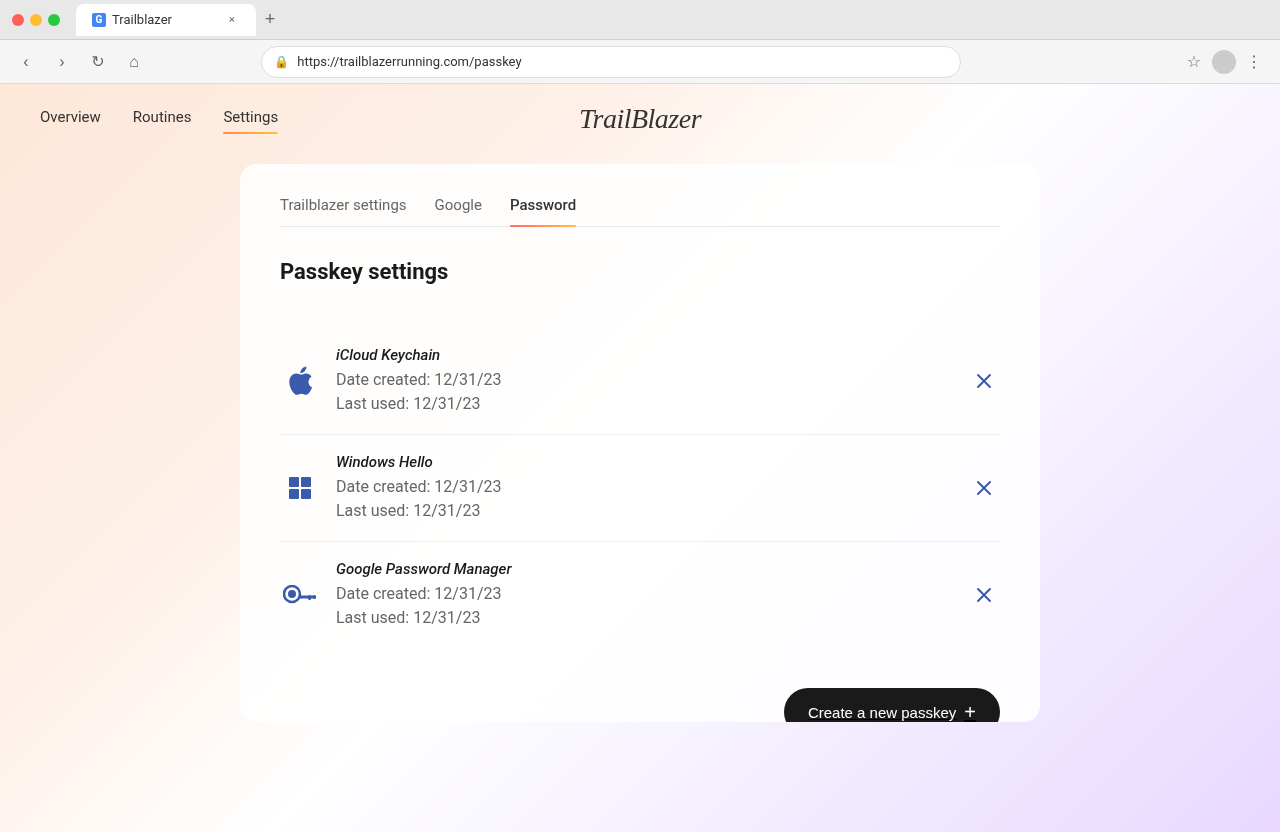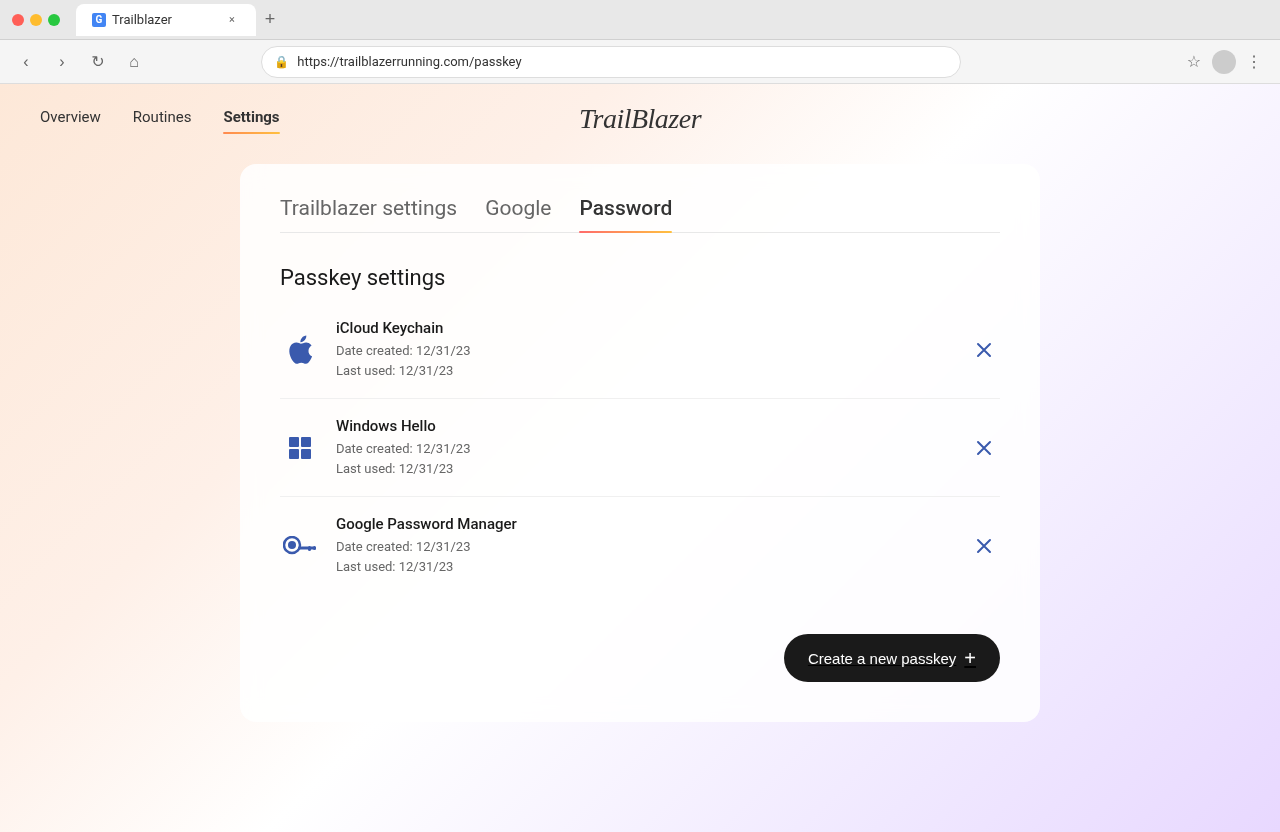--- a/index.html
+++ b/index.html
@@ -227,21 +227,20 @@
       font-size: 15px;
       color: #333;
       cursor: pointer;
       text-decoration: none;
       padding-bottom: 4px;
       position: relative;
     }
 
     .nav-link.active {
       color: #333;
-      font-weight: bold;
     }
 
     .nav-link.active::after {
       content: '';
       position: absolute;
       bottom: -4px;
       left: 0;
       right: 0;
       height: 2px;
       background: linear-gradient(to right, #ff8a50, #ffc040);
@@ -272,21 +271,21 @@
     }
 
     .settings-tabs {
       display: flex;
       gap: 28px;
       border-bottom: 1px solid #e8e8e8;
       margin-bottom: 32px;
     }
 
     .settings-tab {
-      font-size: 21px;
+      font-size: 15px;
       color: #666;
       cursor: pointer;
       padding-bottom: 12px;
       position: relative;
     }
 
     .settings-tab.active {
       color: #333;
       font-weight: 500;
     }
@@ -297,23 +296,23 @@
       bottom: -1px;
       left: 0;
       right: 0;
       height: 2px;
       background: linear-gradient(to right, #ff6b6b, #ffc040);
       border-radius: 1px;
     }
 
     .section-title {
       font-size: 22px;
-      font-weight: 400;
+      font-weight: 700;
       color: #1a1a1a;
-      margin-bottom: 11px;
+      margin-bottom: 44px;
     }
 
     
     .passkey-list {
       display: flex;
       flex-direction: column;
       gap: 0;
     }
 
     .passkey-item {
@@ -339,24 +338,25 @@
 
     .passkey-info {
       flex: 1;
     }
 
     .passkey-name {
       font-size: 15px;
       font-weight: 500;
       color: #1a1a1a;
       margin-bottom: 4px;
+      font-style: italic;
     }
 
     .passkey-meta {
-      font-size: 13px;
+      font-size: 16px;
       color: #666;
       line-height: 1.5;
     }
 
     .delete-btn {
       color: #3a5aad;
       font-size: 18px;
       cursor: pointer;
       padding: 4px 8px;
       border: none;

